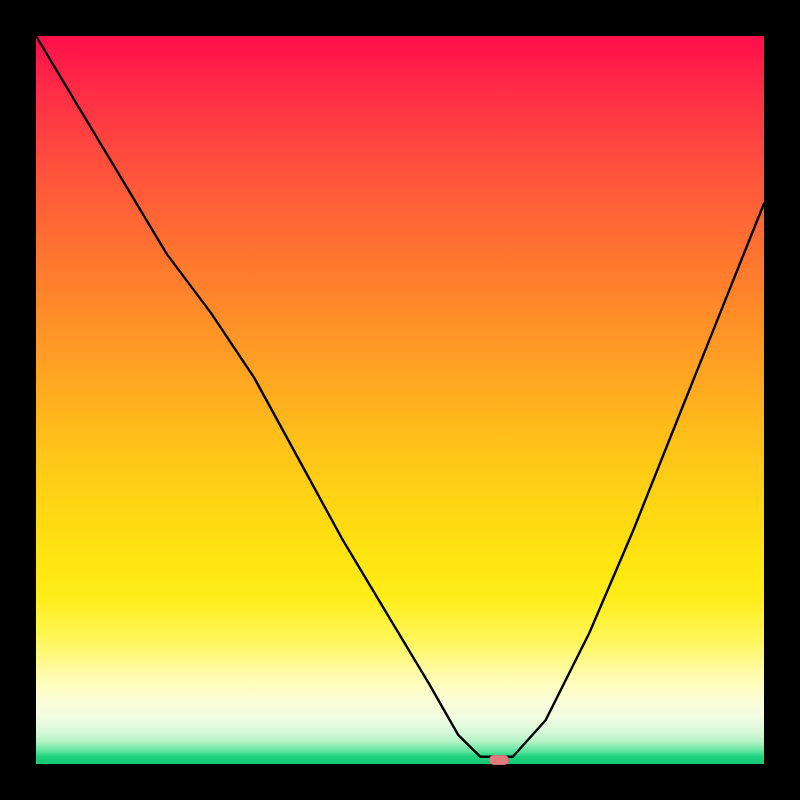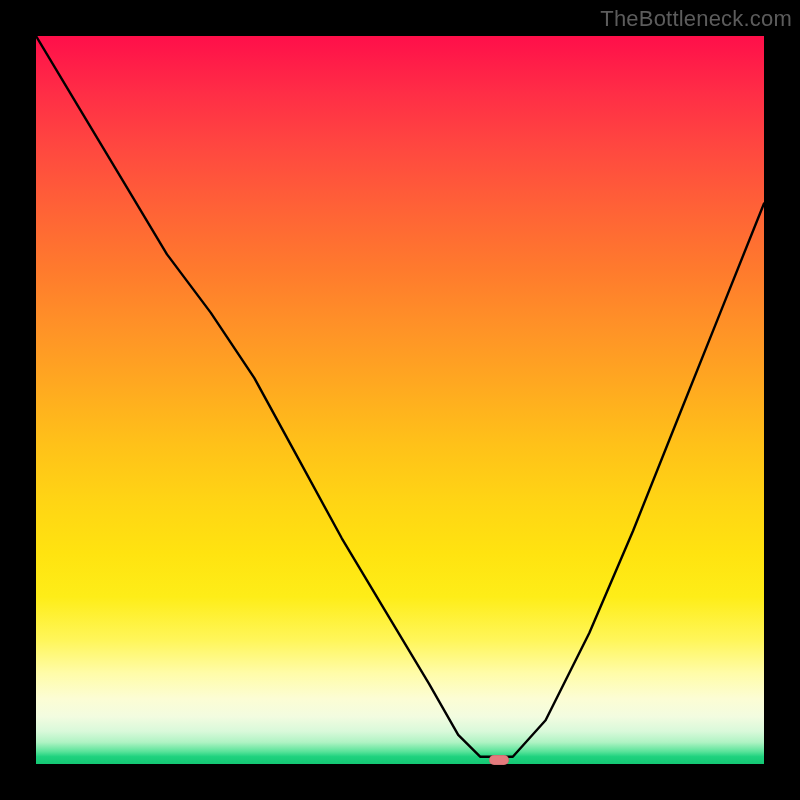--- a/index.html
+++ b/index.html
@@ -84,14 +84,13 @@
 
   <div class="plot-area"></div>
 
   <svg class="curve" viewBox="0 0 728 728" preserveAspectRatio="none">
 
     <path id="curve-path" fill="none" stroke="#000" stroke-width="2.4" stroke-linecap="round" stroke-linejoin="round" d="M0.0 0.0 L43.7 72.8 L87.4 145.6 L131.0 218.4 L174.7 276.6 L218.4 342.2 L262.1 422.2 L305.8 502.3 L349.4 575.1 L393.1 647.9 L422.2 698.9 L444.1 720.7 L476.8 720.7 L509.6 684.3 L553.3 597.0 L597.0 495.0 L640.6 385.8 L684.3 276.6 L728.0 167.4"></path>
   </svg>
 
   <div class="marker" style="left: 499.008px; top: 759.632px; background: rgb(228, 122, 125);"></div>
 
-  <div class="watermark">TheBottleneck.com</div>
 </div>
 
 </body></html>

